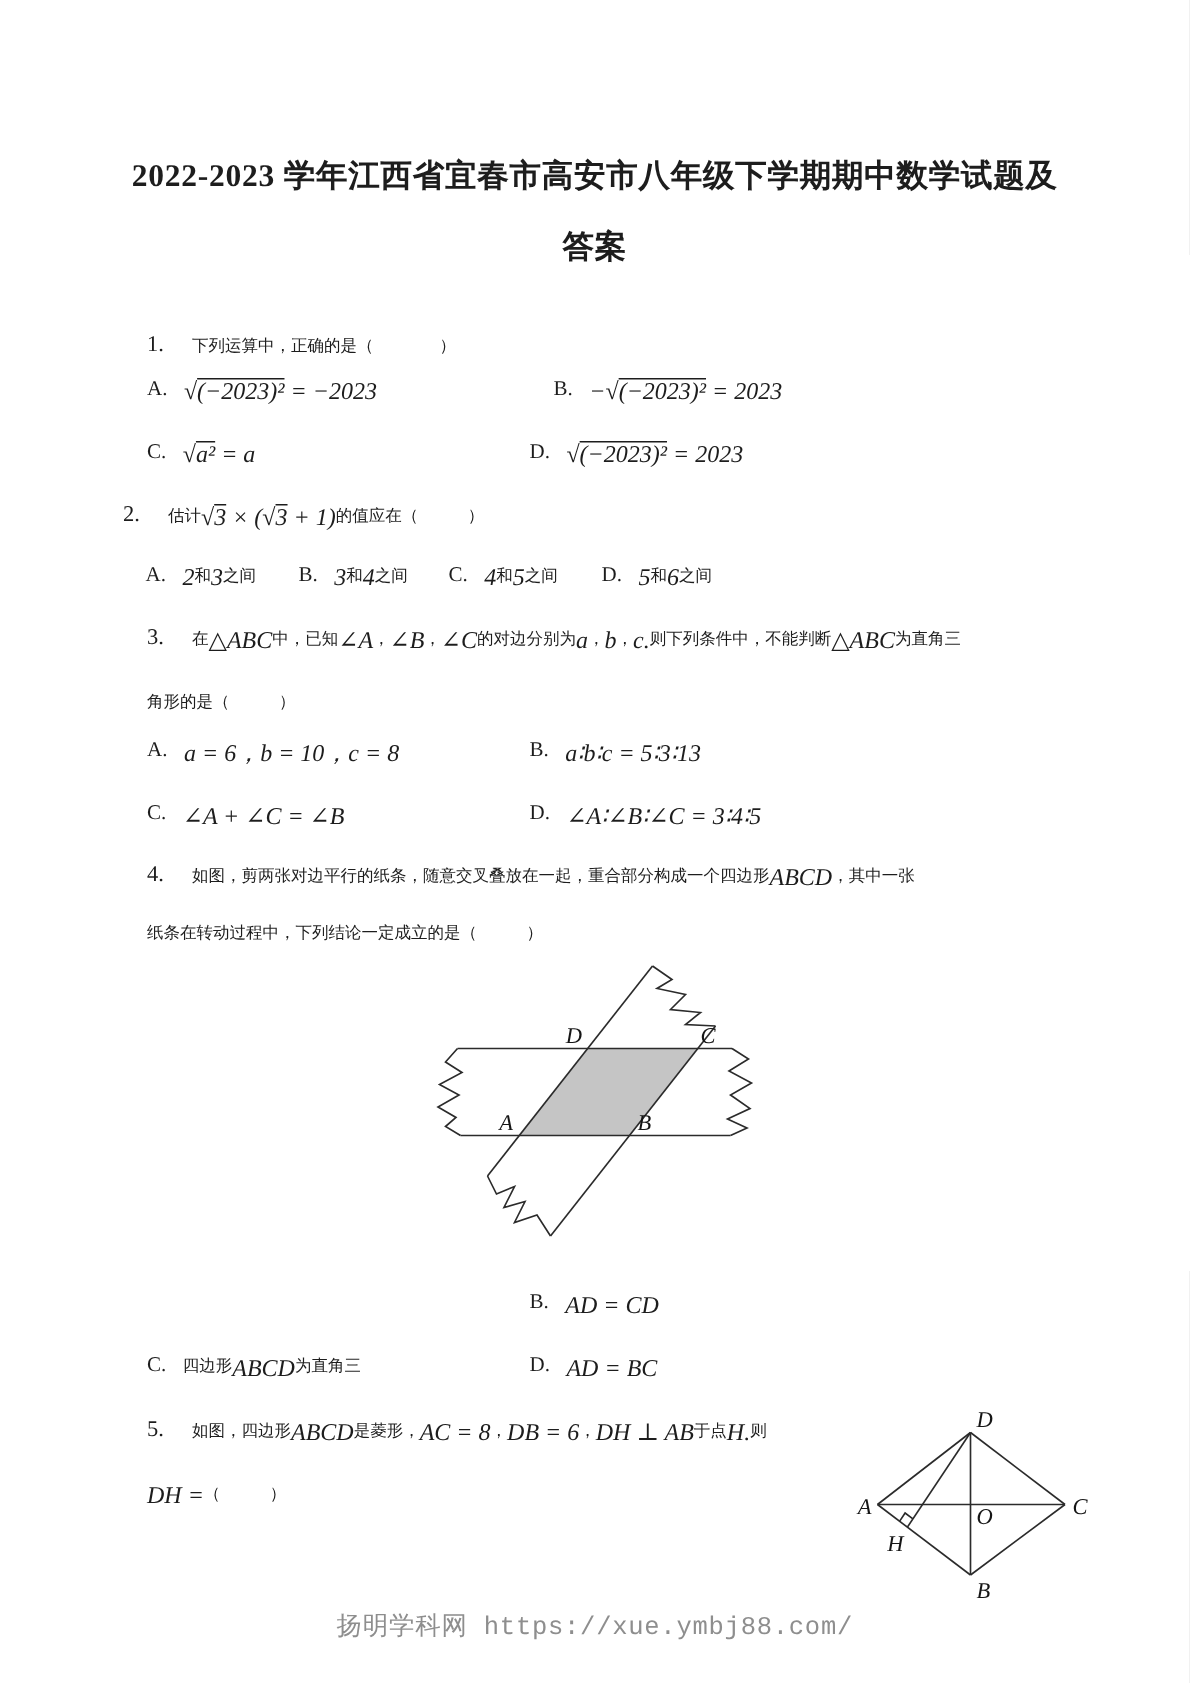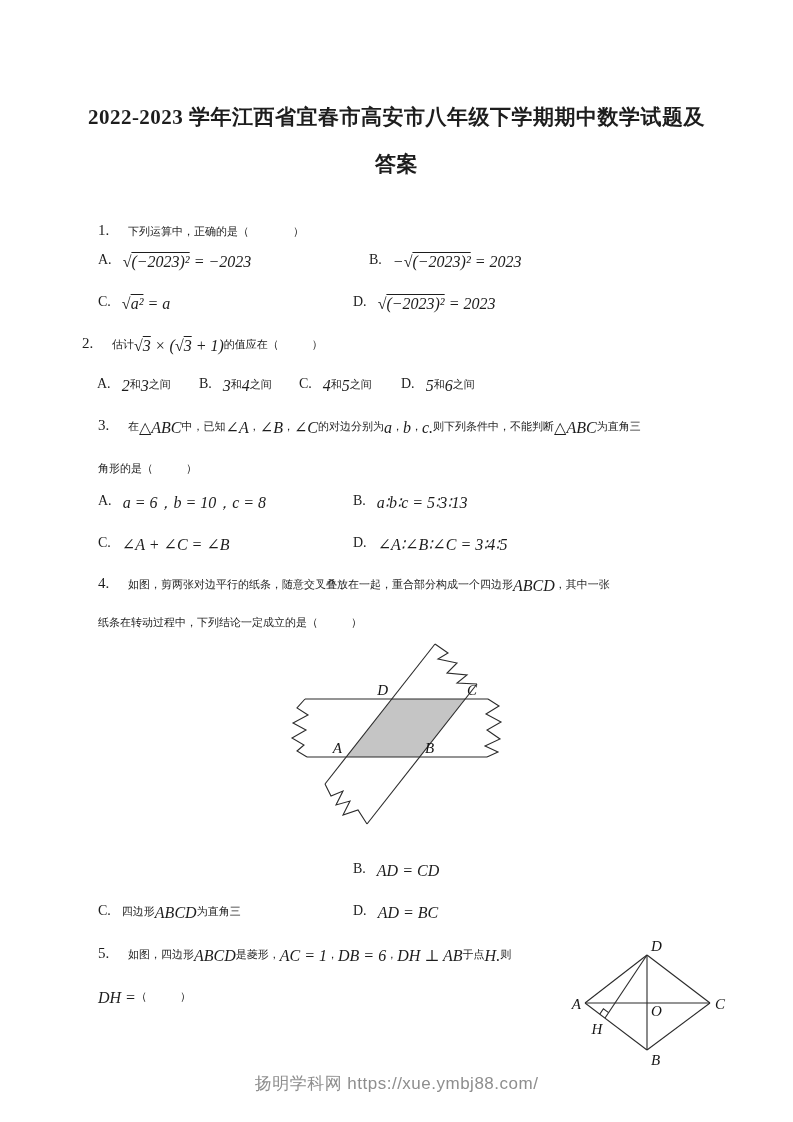--- a/index.html
+++ b/index.html
@@ -26,21 +26,21 @@
   .olabel { font-size:14px; margin-right:11px; font-style:normal; }
   .fig { position:absolute; }
   .fig line, .fig polyline, .fig path { stroke:#2b2b2b; stroke-width:1.1; fill:none; }
   .fig polygon { stroke:none; }
   .fig text {
     font-family:"Liberation Serif","DejaVu Serif",serif;
     font-style:italic; font-size:15px; fill:#151515; stroke:none;
   }
   .footer {
     position:absolute; top:1072px; left:0; width:100%;
-    text-align:center; font-family:Liberation Sans, sans-serif;
+    text-align:center; font-family:Liberation Mono, monospace;
     font-size:17px; color:#8e8e8e; letter-spacing:0.5px;
   }
 </style>
 </head>
 <body>
 
 <div class="page">
 
   <div class="title">
     <div>2022-2023 学年江西省宜春市高安市八年级下学期期中数学试题及</div>
@@ -126,21 +126,21 @@
     <span class="olabel">B.</span><span><span class="math">AD = CD</span></span>
   </div>
   <div class="opt" style="left:98px;top:900px">
     <span class="olabel">C.</span><span><span class="txt">四边形</span><span class="math">ABCD</span><span class="txt">为直角三</span></span>
   </div>
   <div class="opt" style="left:353px;top:900px">
     <span class="olabel">D.</span><span><span class="math">AD = BC</span></span>
   </div>
 
   <div class="row" style="left:98px;top:943px">
-    <span class="qnum">5.</span><span><span class="txt">如图，四边形</span><span class="math">ABCD</span><span class="txt">是菱形，</span><span class="math">AC = 1</span><span class="txt">，</span><span class="math">DB = 6</span><span class="txt">，</span><span class="math">DH ⊥ AB</span><span class="txt">于点</span><span class="math">H.</span><span class="txt">则</span></span>
+    <span class="qnum">5.</span><span><span class="txt">如图，四边形</span><span class="math">ABCD</span><span class="txt">是菱形，</span><span class="math">AC = 8</span><span class="txt">，</span><span class="math">DB = 6</span><span class="txt">，</span><span class="math">DH ⊥ AB</span><span class="txt">于点</span><span class="math">H.</span><span class="txt">则</span></span>
   </div>
   <div class="row" style="left:98px;top:985px">
     <span><span class="math">DH =</span><span class="txt">（　　　）</span></span>
   </div>
 
   <svg class="fig" style="left:555px;top:932px" width="235" height="145" viewBox="0 0 235 145">
     <line x1="30" y1="71" x2="92" y2="23"></line>
     <line x1="92" y1="23" x2="155" y2="71"></line>
     <line x1="155" y1="71" x2="92" y2="118"></line>
     <line x1="92" y1="118" x2="30" y2="71"></line>

